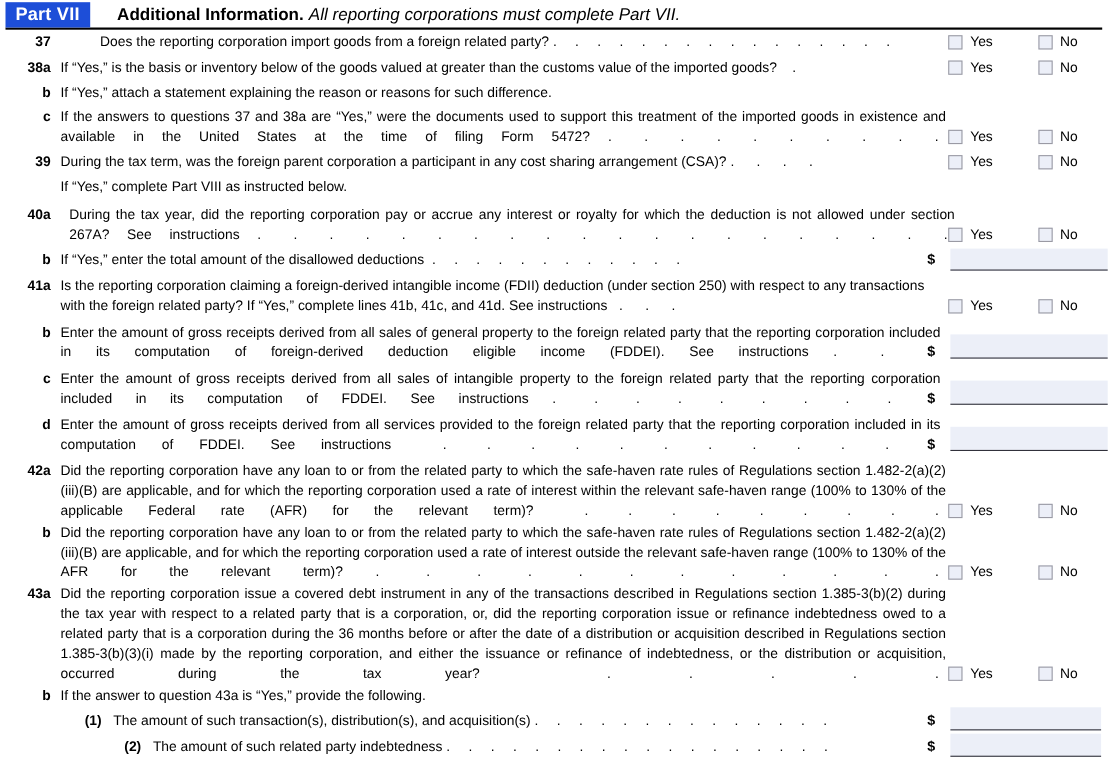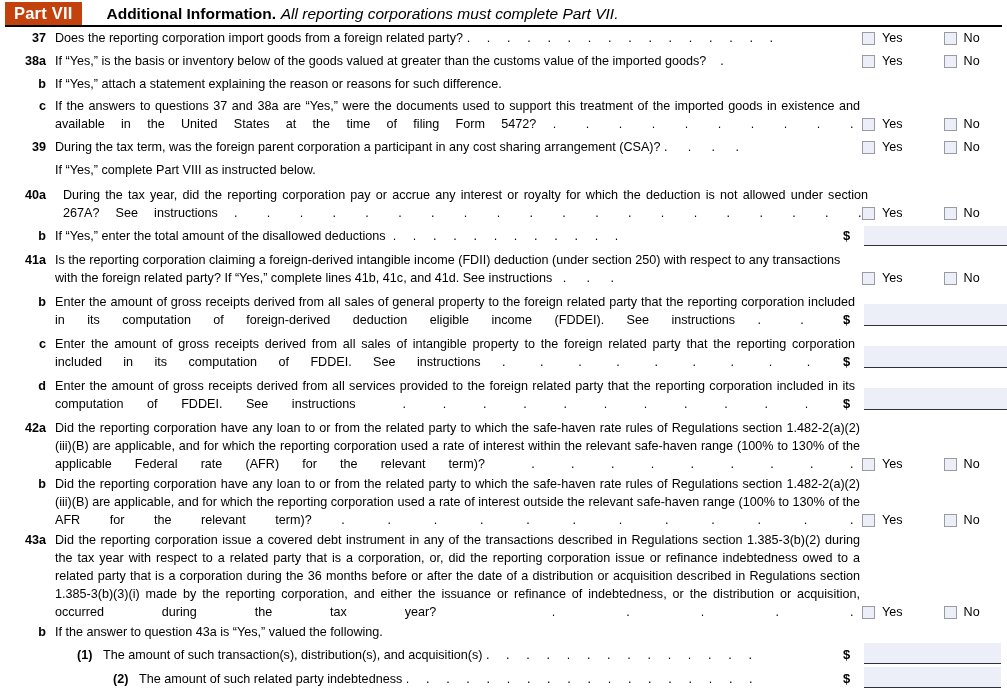--- a/index.html
+++ b/index.html
@@ -30,21 +30,21 @@
     left: 5px;
     top: 2px;
     width: 997px;
     height: 23px;
     display: flex;
     align-items: stretch;
     border-bottom: 2px solid #000;
     box-sizing: content-box;
   }
   .part-tag {
-    background: #c2410c;
+    background: #1d4ed8;
     color: #ffffff;
     font-size: 16.5px;
     font-weight: bold;
     letter-spacing: .2px;
     padding: 0 10px 0 9px;
     display: flex;
     align-items: center;
     line-height: 1;
   }
   .part-title {
@@ -175,21 +175,21 @@
   <div class="part-header">
     <div class="part-tag">Part VII</div>
     <div class="part-title">
       <b>Additional Information.</b>
         <span class="rest">All reporting corporations must complete Part VII.</span>
     </div>
   </div>
 
   <div class="rows">
 
-    <div class="row" style="height:23px;">
+    <div class="row" style="height:23px;gap:36px;">
       <div class="lineno">37</div>
       <div class="content">
         <p class="qtext textcol-yn"><span>Does the reporting corporation import goods from a foreign related party?</span> <span class="leader">.   .   .   .   .   .   .   .   .   .   .   .   .   .   .   .</span></p>
       </div>
       <div class="yn" style="left:862px; top:1px;">
         <div class="opt yes">
           <span class="checkbox"></span>
           <span class="lbl">Yes</span>
         </div>
         <div class="opt no">
@@ -381,21 +381,21 @@
         <div class="opt no">
           <span class="checkbox"></span>
           <span class="lbl">No</span>
         </div>
       </div>
     </div>
 
     <div class="row" style="height:23px;">
       <div class="lineno">b</div>
       <div class="content">
-        <p class="qtext textcol-full">If the answer to question 43a is “Yes,” valued the following.</p>
+        <p class="qtext textcol-full">If the answer to question 43a is “Yes,” provide the following.</p>
       </div>
     </div>
 
     <div class="row" style="height:24px;">
       <div class="lineno"></div>
       <div class="content" style="padding-left:31px;">
         <p class="qtext textcol-amt"><span class="sublabel">(1)</span><span>The amount of such transaction(s), distribution(s), and acquisition(s)</span> <span class="leader">.    .    .    .    .    .    .    .    .    .    .    .    .    .</span></p>
       </div>
       <div class="dollar" style="left:843px; top:1px;">$</div>
       <div class="amount-box" style="left:864px; top:-2px; width:137px; height:21px;"></div>

